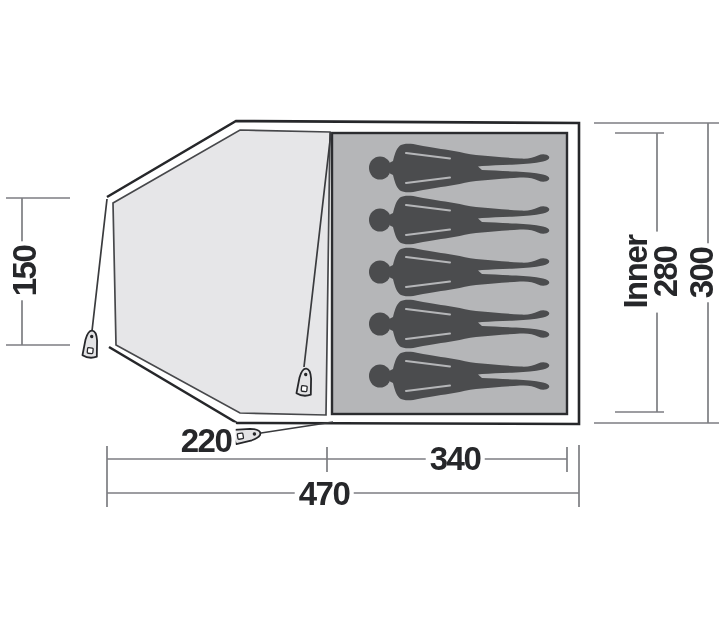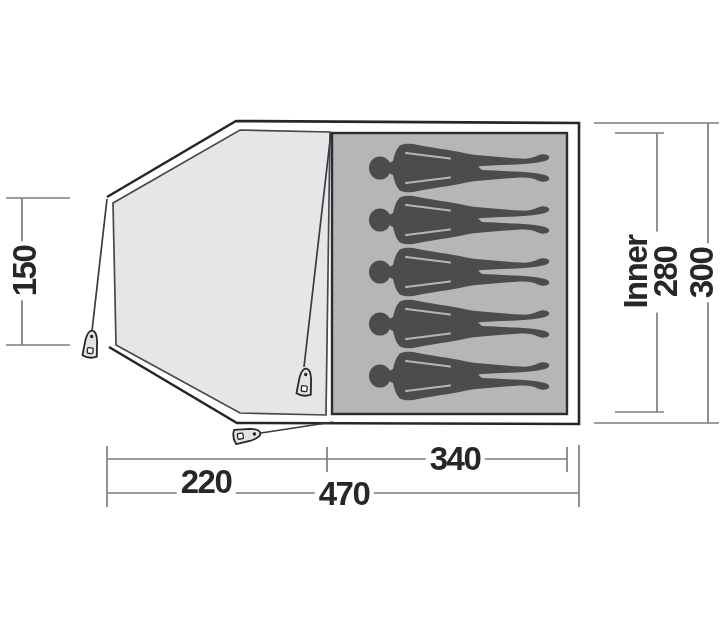--- a/index.html
+++ b/index.html
@@ -83,25 +83,25 @@
 
     <path fill="none" stroke-width="1.7" d="M 22 198 V 345  M 6 198 H 70  M 6 345 H 70
              M 107 446 V 507  M 327 447 V 472  M 567 447 V 472  M 579 445 V 507
              M 107 459 H 327  M 327 459 H 567  M 107 493 H 579
              M 657 133 V 412  M 615 133 H 664  M 615 412 H 664
              M 708 123 V 423  M 594 123 H 719  M 594 423 H 719" stroke="#7d7e82"></path>
   </svg>
 
   <div class="dim-label rot" style="left:24px;top:271px;">150</div>
 
-  <div class="dim-label" style="left:206px;top:481px;">220</div>
+  <div class="dim-label" style="left:206px;top:440px;">220</div>
 
   <div class="dim-label" style="left:455px;top:458px;">340</div>
 
-  <div class="dim-label" style="left:344px;top:493px;">470</div>
+  <div class="dim-label" style="left:324px;top:493px;">470</div>
 
   <div class="dim-label rot two-line" style="left:651px;top:272px;">
     <span>Inner</span><br>
     <span>280</span>
   </div>
 
   <div class="dim-label rot" style="left:701px;top:273px;">300</div>
 
 </div>
 

